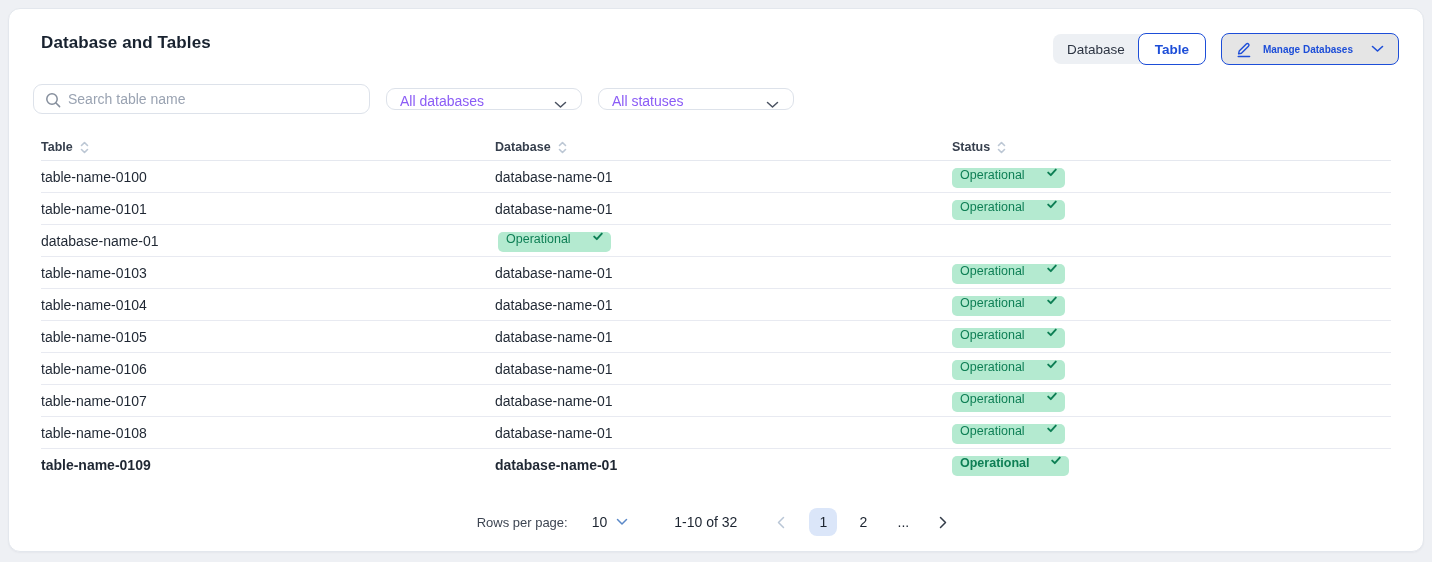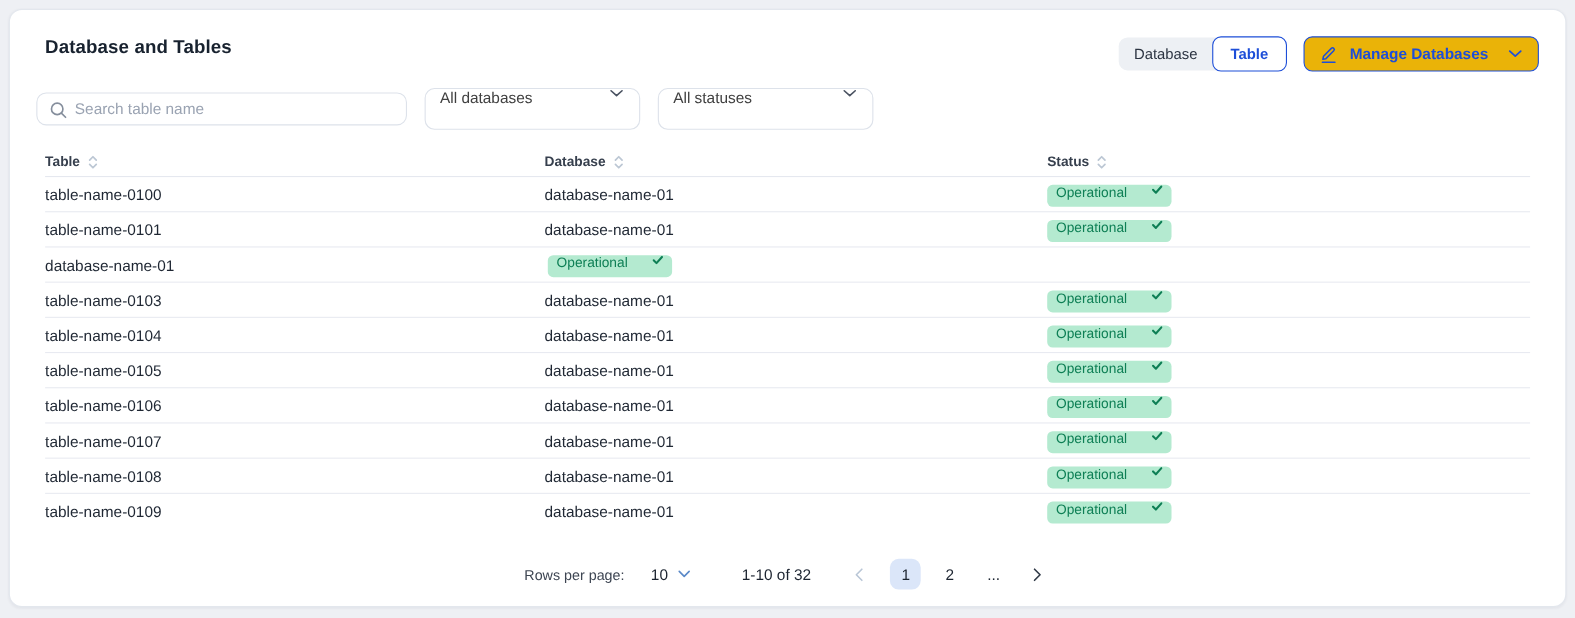--- a/index.html
+++ b/index.html
@@ -34,51 +34,51 @@
     border: none; background: transparent; cursor: pointer;
     padding: 0 14px; font-size: 13.5px; color: #2c3442;
     font-family: inherit; border-radius: 8px; display: flex; align-items: center;
   }
   .seg-option.selected {
     background: #ffffff; color: var(--accent); font-weight: 700;
     border: 1.5px solid var(--accent); margin: -1px; padding: 0 16px; height: 32px;
   }
   .manage-btn {
     display: flex; align-items: center; gap: 10px; cursor: pointer;
-    background: #eab308; border: 1.5px solid var(--accent); border-radius: 8px;
+    background: #e5e5e5; border: 1.5px solid var(--accent); border-radius: 8px;
     height: 32px; padding: 0 14px; color: var(--accent);
-    font-size: 14px; font-weight: 700; font-family: inherit;
+    font-size: 10px; font-weight: 700; font-family: inherit;
   }
   
   .filters-row { display: flex; align-items: center; gap: 16px; margin-top: 17px; height: 30px; }
   .search-box {
     position: relative; width: 337px; height: 30px;
     border: 1px solid #dde2ea; border-radius: 9px; background: #fff;
     display: flex; align-items: center; padding-left: 34px;
   }
   .search-box svg { position: absolute; left: 11px; top: 7px; }
   .search-box input {
     border: none; outline: none; width: 100%; height: 100%;
     font-size: 14px; color: var(--text-row); font-family: inherit; background: transparent;
   }
   .search-box input::placeholder { color: #9aa3b2; }
   .select-box {
-    width: 196px; height: 38px; border: 1px solid #dde2ea; border-radius: 9px;
-    background: #fff; display: flex; align-items: flex-start; justify-content: space-between;
-    padding: 0 14px 0 13px; font-size: 14px; color: #404040; cursor: pointer;
+    width: 196px; height: 22px; border: 1px solid #dde2ea; border-radius: 9px;
+    background: #fff; display: flex; align-items: flex-end; justify-content: space-between;
+    padding: 0 14px 0 13px; font-size: 14px; color: #8b5cf6; cursor: pointer;
   }
   
   .table { margin-top: 20px; padding: 0 8px; }
   .thead { display: flex; align-items: center; height: 27px; border-bottom: 1px solid #e5e8ef; }
   .th { display: flex; align-items: center; gap: 7px; font-size: 12.5px; font-weight: 700; color: #363f4d; cursor: pointer; }
   .col-table { width: 454px; }
   .col-db { width: 457px; }
   .col-status { flex: 1; }
   .trow { display: flex; align-items: center; height: 32px; border-bottom: 1px solid var(--row-line); cursor: default; }
-  .trow:last-child { border-bottom: none; }
+  .trow:last-child { border-bottom: none; font-weight: bold; }
   .td { font-size: 14px; color: var(--text-row); }
   .badge {
     display: inline-flex; align-items: flex-start; gap: 22px;
     background: var(--badge-bg); color: var(--badge-fg);
     font-size: 12.5px; height: 20px; padding: 0 8px; border-radius: 5px;
   }
   
   .pagination { display: flex; align-items: center; justify-content: center; margin-top: 26px; height: 30px; padding-right: 2px; }
   .rpp-label { font-size: 13px; color: #3d4552; margin-right: 24px; }
   .rpp-select { display: flex; align-items: center; gap: 9px; cursor: pointer; margin-right: 46px; }

